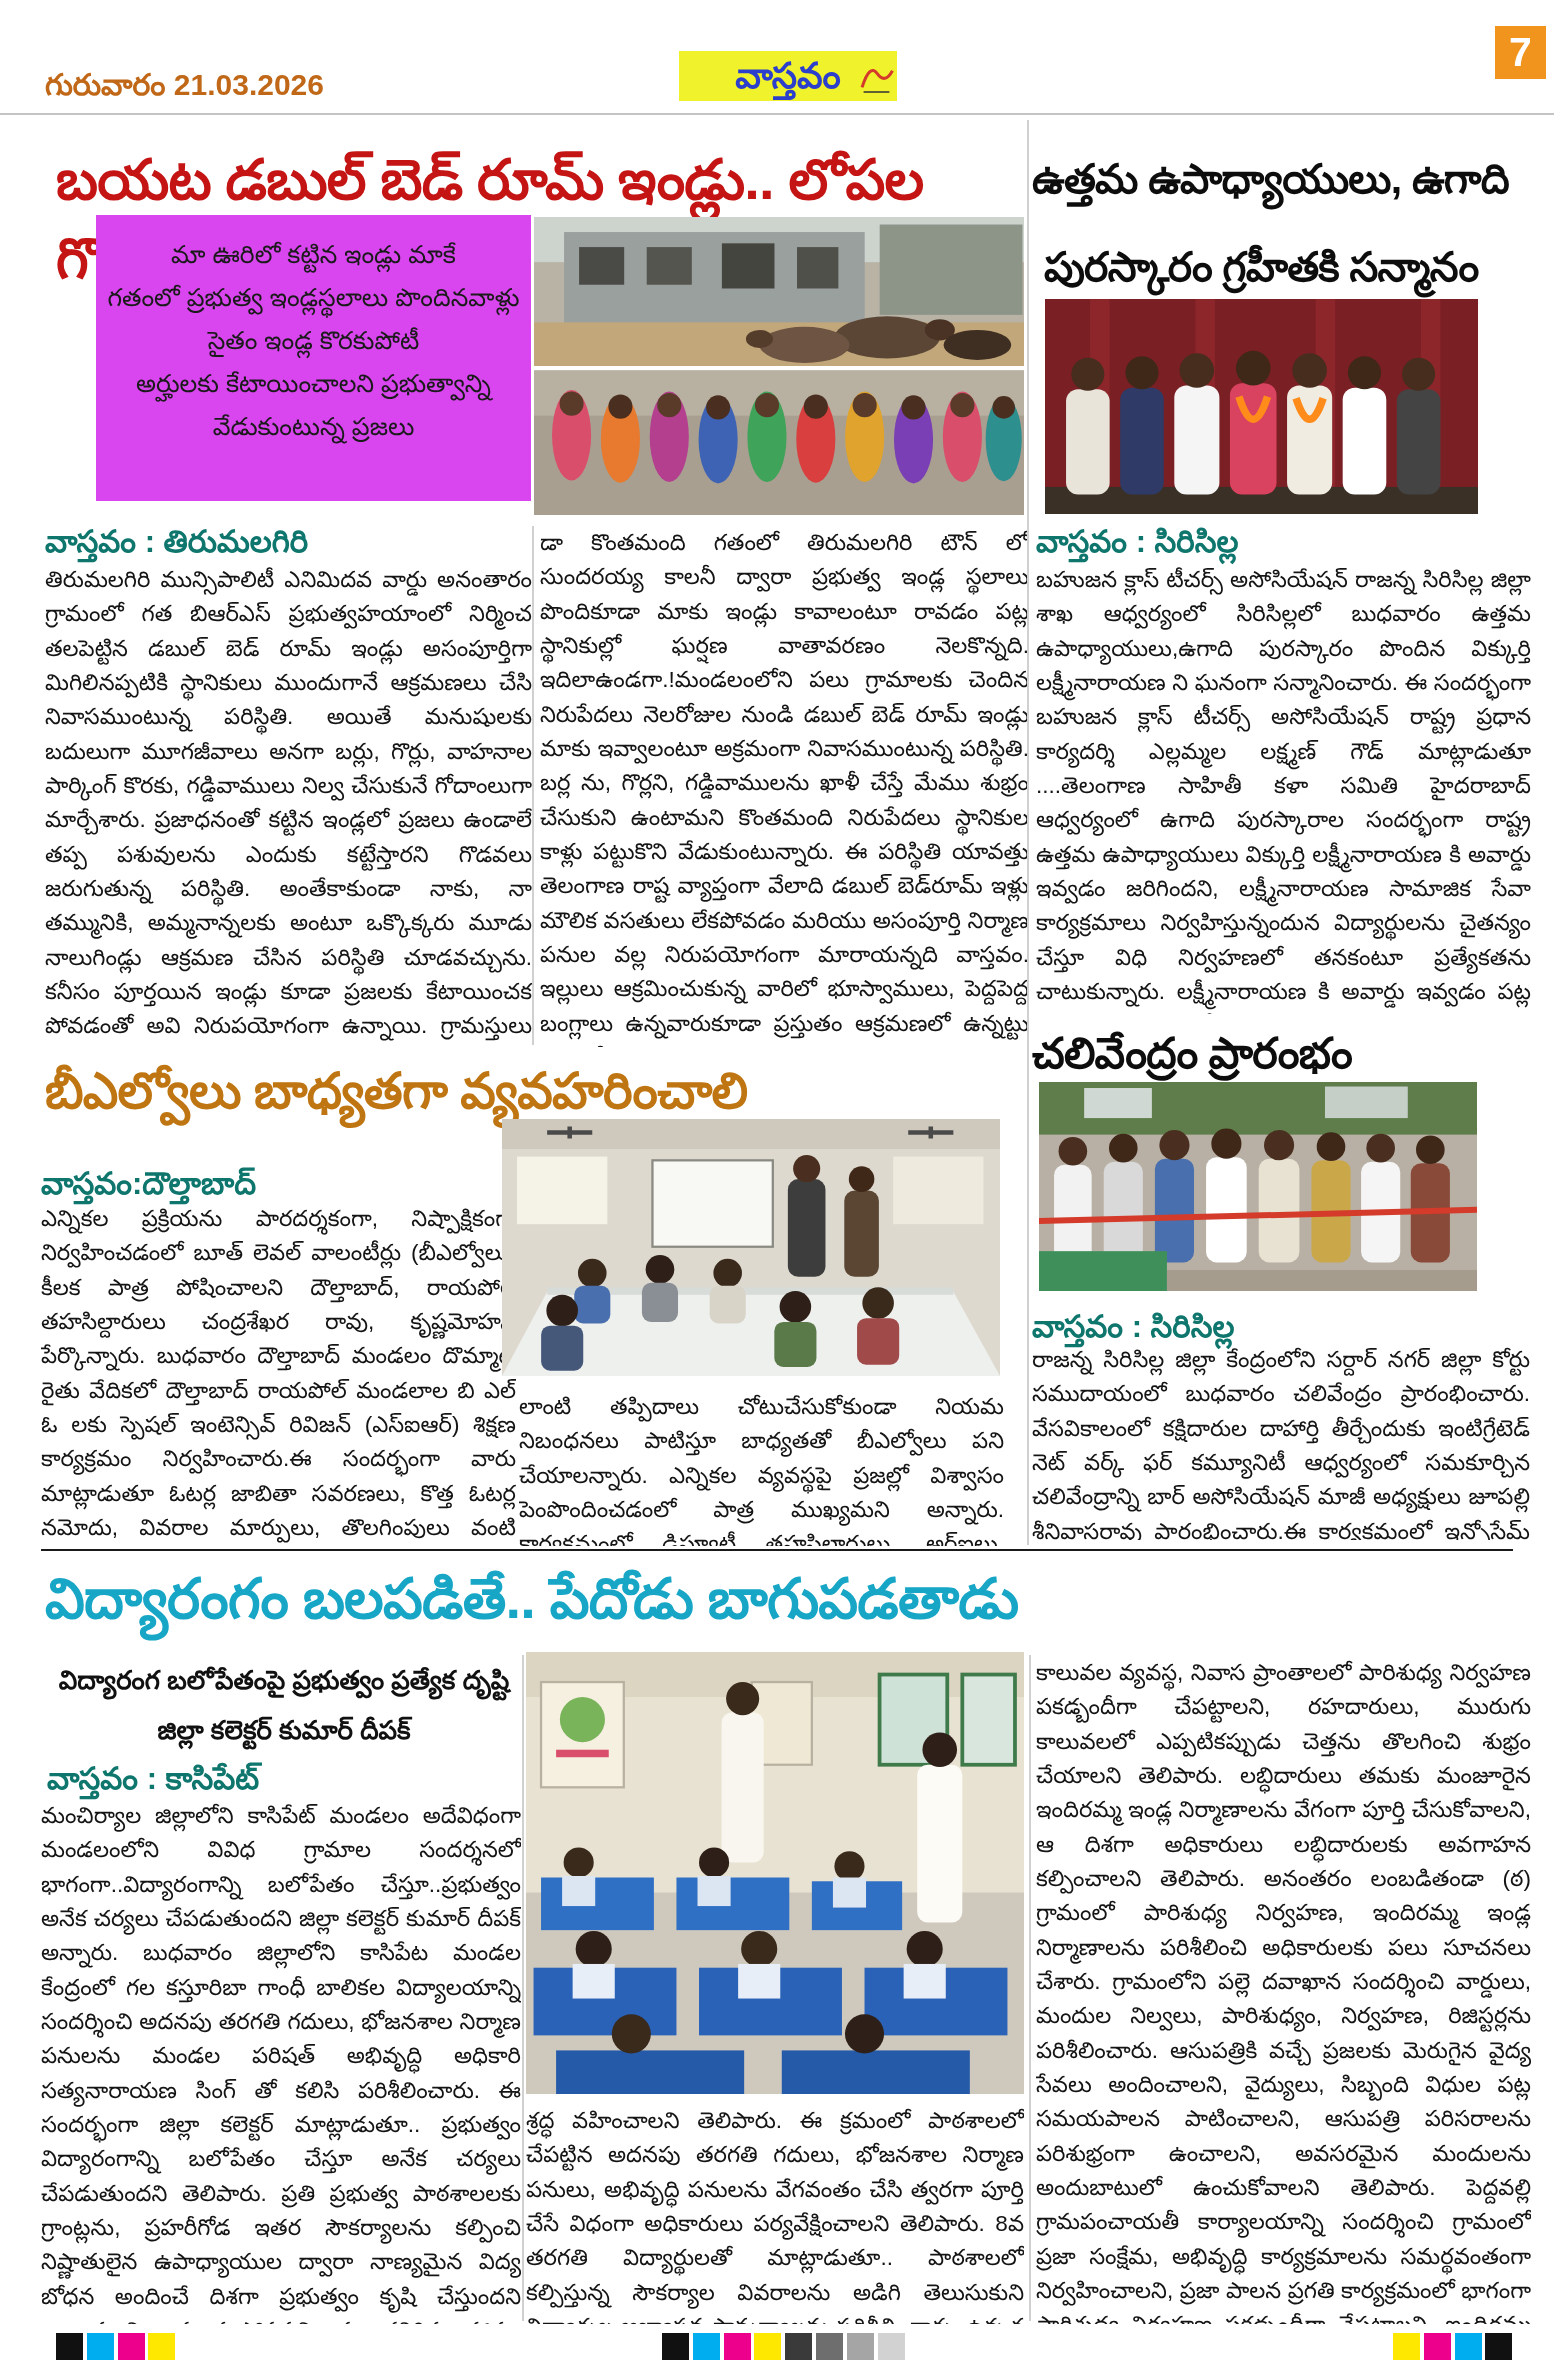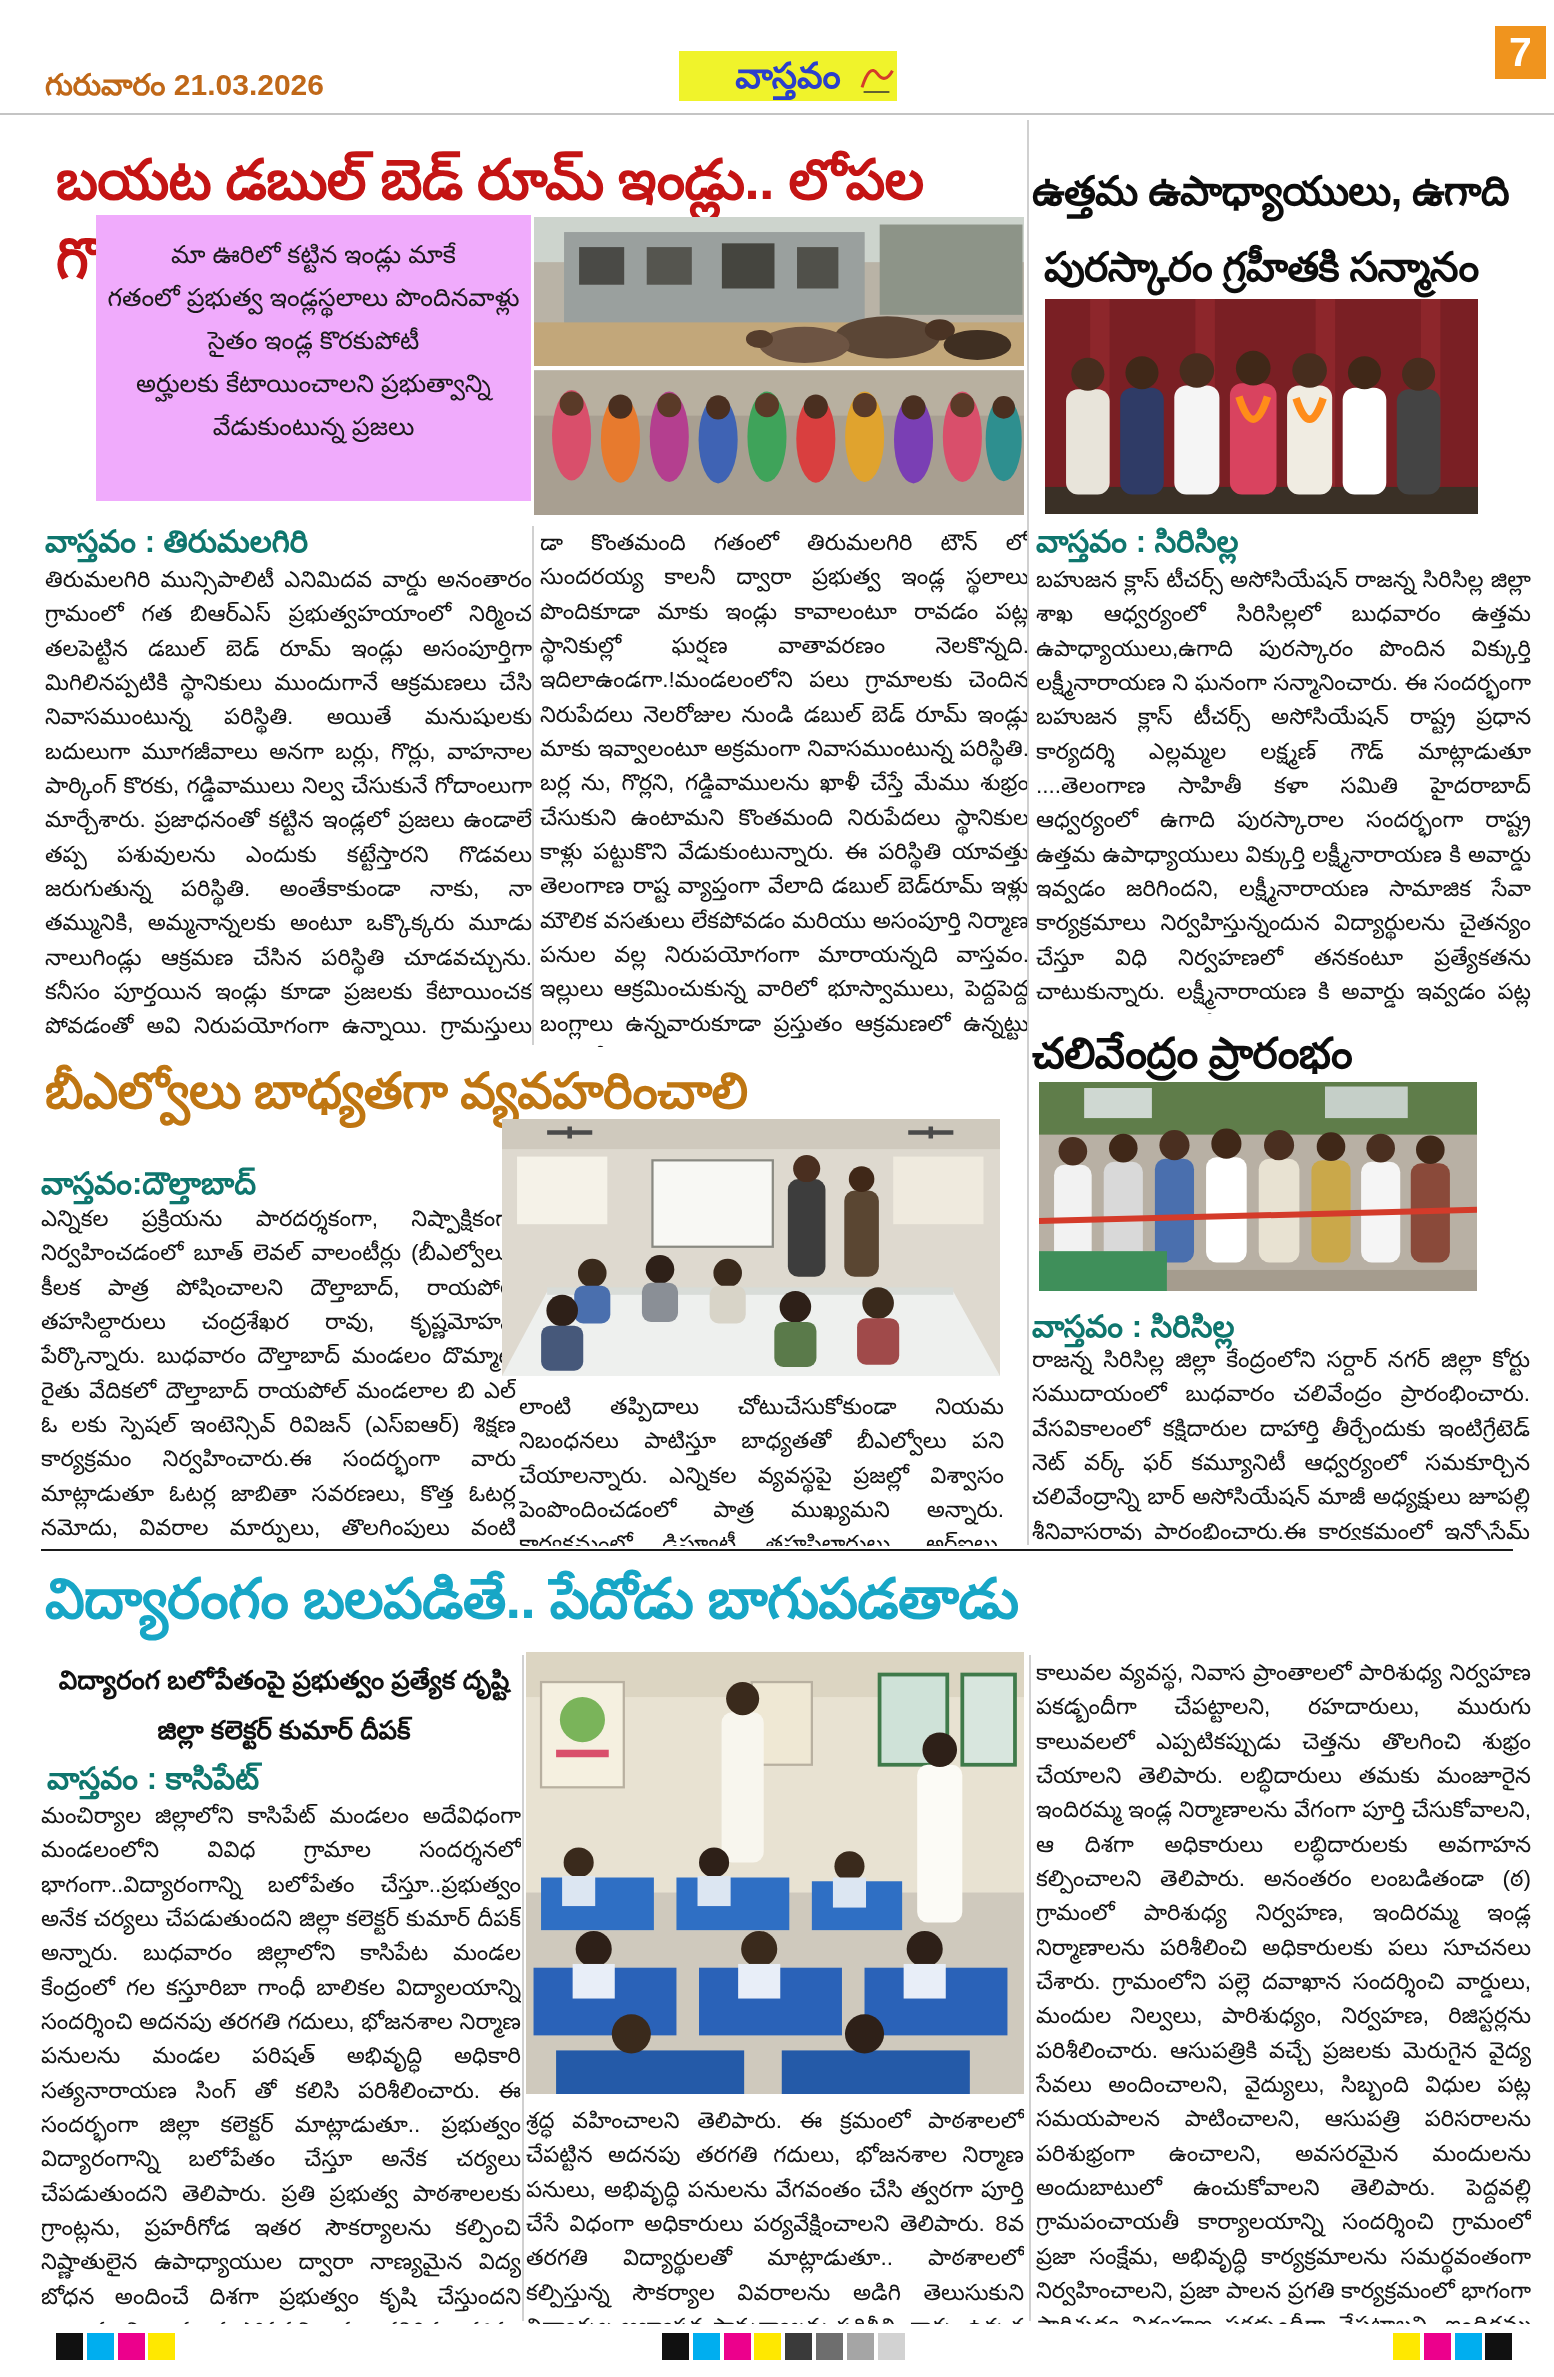--- a/index.html
+++ b/index.html
@@ -7,21 +7,21 @@
        font-family:"Liberation Sans","DejaVu Sans",sans-serif;color:#111;}
   .abs{position:absolute;}
   .body-text{font-size:22.6px;line-height:1.52;text-align:justify;color:#141414;overflow:hidden;}
   .byline{font-weight:bold;font-size:31px;text-align:left;color:#0f766e;}
   .rule-h{background:#c4c4c4;}
   .rule-v{background:#d0d0d0;width:1.5px;}
   .cb{display:inline-block;width:27px;height:27px;margin-right:3.8px;vertical-align:top;}
   .headline{font-weight:bold;letter-spacing:-0.8px;}
   .photo{overflow:hidden;background:#ddd;}
   .photo svg{display:block;width:100%;height:100%;}
-  .introbox{background:#f0abfc;text-align:center;font-size:25px;line-height:1.72;color:#1a1a1a;}
+  .introbox{background:#d946ef;text-align:center;font-size:25px;line-height:1.72;color:#1a1a1a;}
 </style>
 </head>
 <body>
 
 <div class="abs" style="left:45px;top:68px;width:526px;font-size:30px;font-weight:bold;color:#c06818;">గురువారం 21.03.2026</div>
 
 <div class="abs" style="left:679px;top:51px;width:218px;height:50px;background:#f0f32b;text-align:center;">
   <span style="font-size:36px;font-weight:bold;color:#2b3fcc;line-height:50px;">వాస్తవం</span>
   <svg class="abs" style="right:3px;top:6px;" width="35" height="38" viewBox="0 0 46 50">
     <path d="M4 40 Q 14 8 24 22 T 44 18" stroke="#d43b2a" stroke-width="4" fill="none"></path>
@@ -82,21 +82,21 @@
       <ellipse cx="505" cy="296" rx="26" ry="58" fill="#7a3fb4"></ellipse>
         <circle cx="505" cy="253" r="16" fill="#4a2f20"></circle>
       <ellipse cx="570" cy="292" rx="26" ry="60" fill="#d94f6b"></ellipse>
         <circle cx="570" cy="250" r="16" fill="#5a3a28"></circle>
       <ellipse cx="625" cy="295" rx="24" ry="56" fill="#2e8f8f"></ellipse>
         <circle cx="625" cy="253" r="15" fill="#4a2f20"></circle>
     </g>
   </svg>
 </div>
 
-<div class="abs headline" style="left:1032px;top:168px;width:498px;font-size:41px;color:#0d0d0d;">ఉత్తమ ఉపాధ్యాయులు, ఉగాది</div>
+<div class="abs headline" style="left:1032px;top:156px;width:498px;font-size:41px;color:#0d0d0d;">ఉత్తమ ఉపాధ్యాయులు, ఉగాది</div>
 <div class="abs headline" style="left:1044px;top:244px;width:487px;font-size:41px;color:#0d0d0d;">పురస్కారం గ్రహీతకి సన్మానం</div>
 
 <div class="abs photo" style="left:1045px;top:299px;width:433px;height:215px;">
   <svg viewBox="0 0 576 286" preserveAspectRatio="none">
     <rect x="0" y="0" width="576" height="286" fill="#7a1f24"></rect>
     <rect x="60" y="0" width="26" height="286" fill="#8d262b"></rect>
     <rect x="200" y="0" width="26" height="286" fill="#8d262b"></rect>
     <rect x="360" y="0" width="26" height="286" fill="#8d262b"></rect>
     <rect x="500" y="0" width="26" height="286" fill="#8d262b"></rect>
     <rect x="0" y="250" width="576" height="36" fill="#3a3026"></rect>

